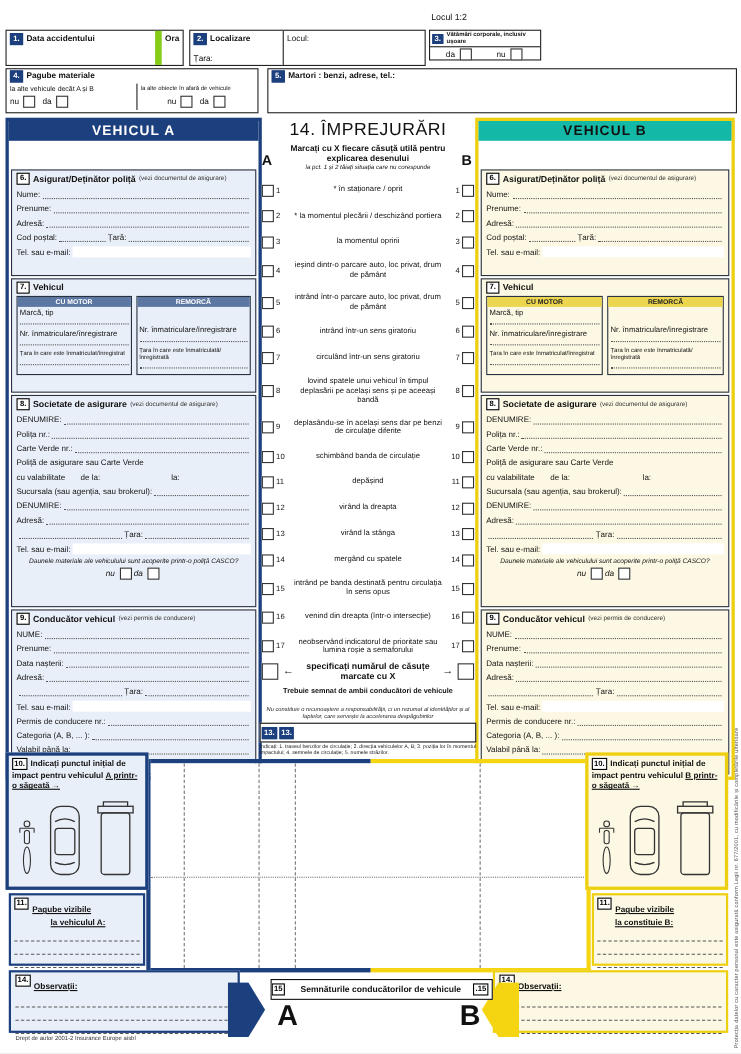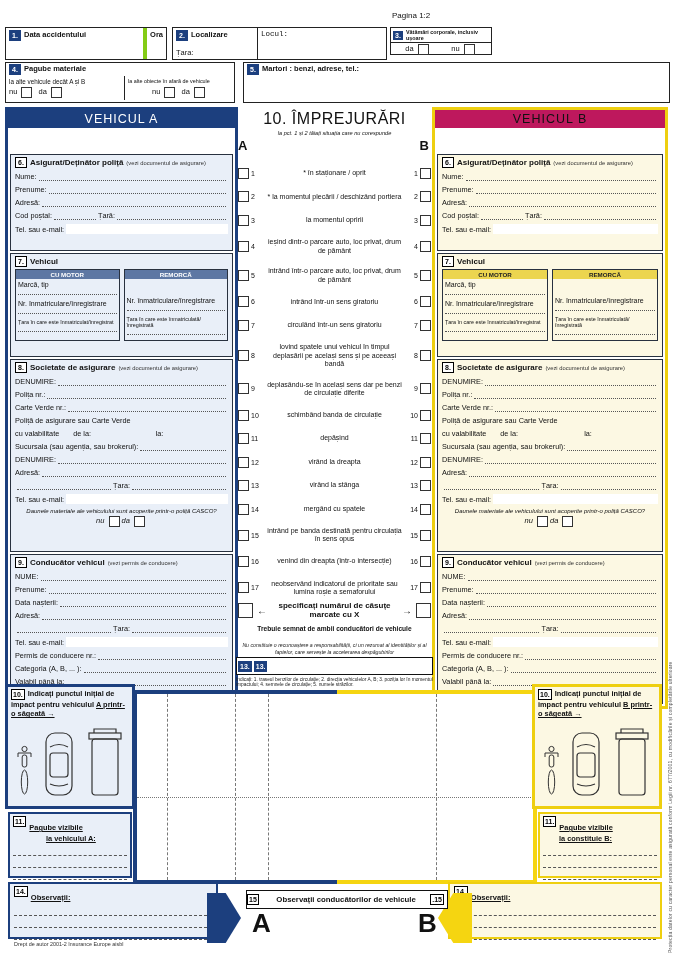--- a/index.html
+++ b/index.html
@@ -20,23 +20,23 @@
   .blabel{font-weight:bold;font-size:7.5px;}
   .small{font-size:6.3px;}
   .tiny{font-size:5.4px;}
   .cb{display:inline-block;width:9px;height:9px;border:1px solid #333;background:#fff;
     vertical-align:middle;margin:0 2px;}
   .cb.big{width:13px;height:13px;}
   
   .colwrap{position:absolute;top:107px;border:3px solid;background:#fff;}
   .colwrap.a{left:5px;width:227px;border-color:#1c3f7e;}
   .colwrap.b{left:432px;width:230px;border-color:#eecf10;}
-  .vehhead{height:18px;text-align:center;font-weight:normal;font-size:12.5px;line-height:18px;letter-spacing:1px;}
+  .vehhead{height:18px;text-align:center;font-weight:bold;font-size:12.5px;line-height:18px;letter-spacing:1px;}
   .a .vehhead{background:#1c3f7e;color:#fff;}
-  .b .vehhead{background:#be185d;color:#111;}
+  .b .vehhead{background:#14b8a6;color:#111;}
   .secstack{display:flex;flex-direction:column;gap:2px;padding:2px;margin-top:24px;}
   .sec{border:1px solid #28313f;padding:2px 4px;box-sizing:border-box;position:relative;font-size:7.5px;}
   .a .sec{background:#e9eff8;}
   .b .sec{background:#fcf8e3;}
   .sechead{display:flex;align-items:center;margin-bottom:2px;}
   .st{font-weight:bold;font-size:8px;margin-right:3px;white-space:nowrap;}
   .sh{font-size:5.8px;color:#333;white-space:nowrap;}
   .frow{display:flex;align-items:flex-end;margin-top:4px;}
   .lbl{white-space:nowrap;font-size:7.3px;}
   .dl{flex:1;border-bottom:1px dotted #555;height:8px;margin:0 2px;min-width:8px;}
@@ -110,40 +110,40 @@
   
   #vnote{position:absolute;right:1px;top:585px;height:368px;writing-mode:vertical-rl;
     transform:rotate(180deg);font-size:5px;color:#555;letter-spacing:.2px;}
   svg{display:block;}
 </style>
 </head>
 <body>
 
 <div id="page">
 
-  <div class="pagelabel">Pagina 1:2</div>
+  <div class="pagelabel">Locul 1:2</div>
 
   <div class="tbox" style="left:5px;top:27px;width:160px;height:31px;">
     <div class="cellrow">
       <div class="cell" style="width:113px;">
         <span class="badge dark">1.</span><span class="blabel">Data accidentului</span>
       </div>
-      <div class="cell" style="flex:1;border-left:4px solid #84cc16;margin-left:44px;">
+      <div class="cell" style="flex:1;border-left:6px solid #84cc16;margin-left:44px;">
         <span class="blabel">Ora</span>
       </div>
     </div>
   </div>
 
   <div class="tbox" style="left:172px;top:27px;width:213px;height:31px;">
     <div class="cellrow">
       <div class="cell" style="width:84px;display:flex;flex-direction:column;justify-content:space-between;">
         <div><span class="badge dark">2.</span><span class="blabel">Localizare</span></div>
         <div style="font-size:7.5px;">Țara:</div>
       </div>
-      <div class="cell" style="flex:1;border-left:1px solid #222;font-family:Liberation Mono, monospace;">
+      <div class="cell" style="flex:1;border-left:1px solid #222;">
         <span style="font-size:7.5px;">Locul:</span>
       </div>
     </div>
   </div>
 
   <div class="tbox" style="left:390px;top:27px;width:100px;height:26px;">
     <div style="display:flex;align-items:center;border-bottom:1px solid #222;padding:1px 2px;">
       <span class="badge dark" style="min-width:10px;height:9px;">3.</span>
       <span class="tiny" style="font-weight:bold;">Vătămări corporale, inclusiv ușoare</span>
     </div>
@@ -489,21 +489,22 @@
           </div>
         <div class="frow">
             <span class="lbl">Valabil până la:</span>
             <span class="dl"></span>
           </div>
       </div>
     </div>
   </div>
 
   <div id="colM">
-    <div class="c-title">10. ÎMPREJURĂRI</div>
+    <div class="c-title">14. ÎMPREJURĂRI</div>
+    <div class="c-instr">Marcați cu X fiecare căsuță utilă pentru explicarea desenului</div>
     <div class="c-note">la pct. 1 și 2 tăiați situația care nu corespunde</div>
     <div class="c-ab" style="left:2px;">A</div>
     <div class="c-ab" style="right:4px;">B</div>
 
     <div id="items">
         <div class="crow">
           <span class="cb"></span>
           <span class="num">1</span>
           <span class="txt">* în staționare / oprit</span>
           <span class="num r">1</span>
@@ -753,21 +754,21 @@
     <div><span class="badge">14.</span><span class="obslbl">Observații:</span></div>
     <div class="dashrow"></div>
     <div class="dashrow"></div>
     <div class="dashrow"></div>
   </div>
 
   <div id="arrowA"></div>
   <div id="arrowB"></div>
   <div id="sig15">
     <span class="badge">15</span>
-    <span class="t">Observații conducătorilor de vehicule</span>
+    <span class="t">Semnăturile conducătorilor de vehicule</span>
     <span class="badge">.15</span>
   </div>
   <div class="bigletter" style="left:252px;top:908px;">A</div>
   <div class="bigletter" style="left:418px;top:908px;">B</div>
 
   <div class="copyright">Drept de autor 2001-2 Insurance Europe aisbl</div>
   <div id="vnote">Protecția datelor cu caracter personal este asigurată conform Legii nr. 677/2001, cu modificările și completările ulterioare</div>
 </div>
 
 </body></html>

